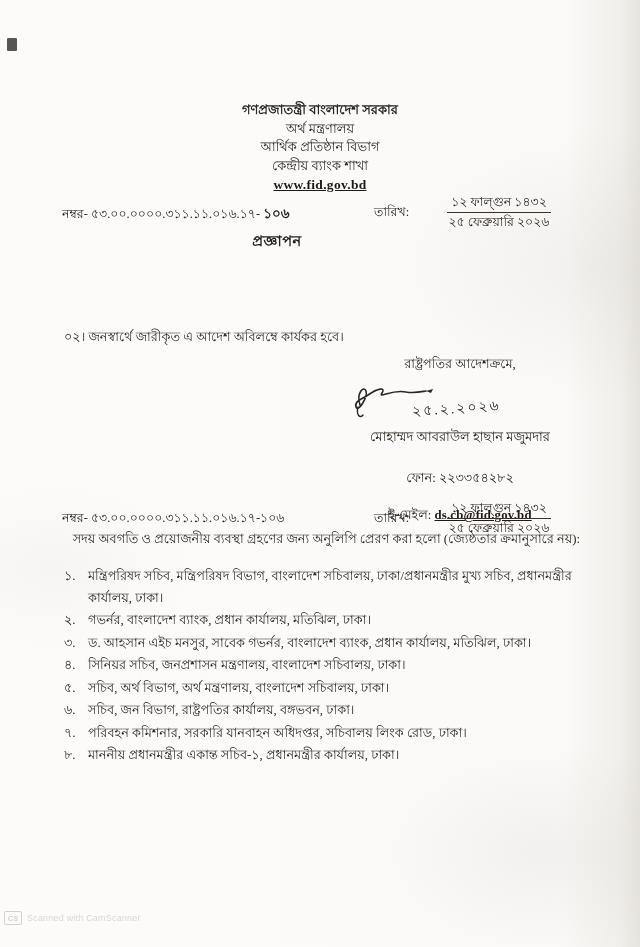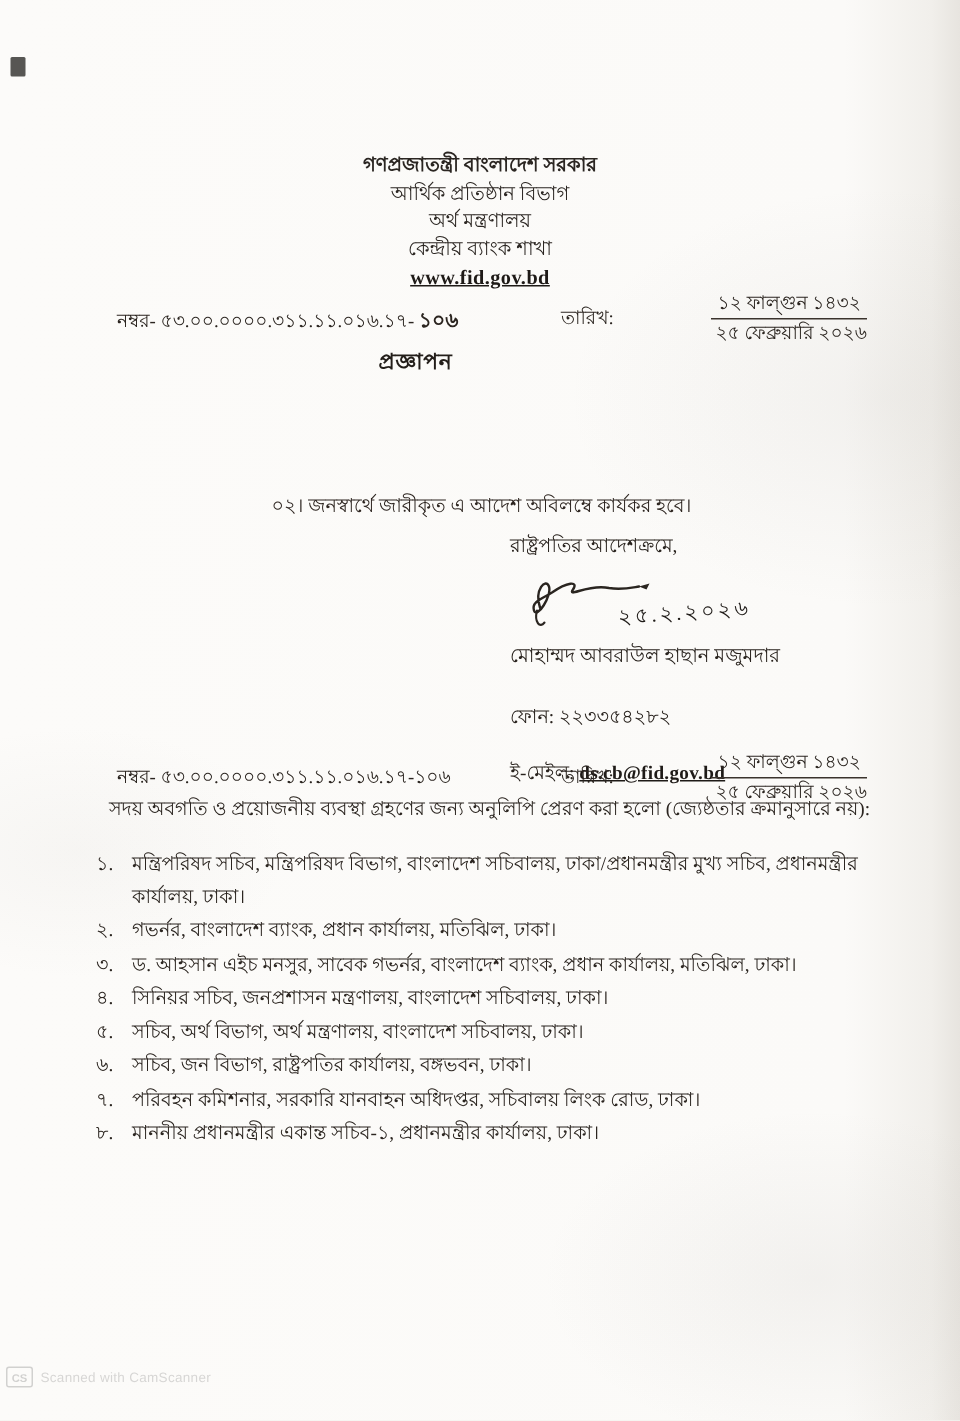--- a/index.html
+++ b/index.html
@@ -30,40 +30,40 @@
   }
   .letterhead .gov-line{font-weight:bold;text-align:center;}
   .website{
     display:inline-block;margin-top:1px;font-weight:bold;font-size:13.5px;
     text-decoration:underline;color:#1e1a17;letter-spacing:.3px;
   }
   
   .memo-row{position:absolute;left:62px;width:516px;font-size:12.5px;color:#2b2520;}
   .memo-row-1{top:197px;}
   .memo-row-2{top:503px;}
-  .memo-no{position:absolute;left:16px;top:6px;white-space:nowrap;}
+  .memo-no{position:absolute;left:0;top:6px;white-space:nowrap;}
   .memo-no .hand-num{font-weight:bold;font-size:13.5px;}
   .date-label{position:absolute;left:312px;top:6px;}
-  .date-stack{position:absolute;left:358px;top:-3px;width:158px;text-align:right;line-height:17px;}
+  .date-stack{position:absolute;left:358px;top:-3px;width:158px;text-align:center;line-height:17px;}
   .date-stack .top{border-bottom:1px solid #3a332d;padding:0 4px 1px 4px;display:inline-block;}
   .date-stack .bottom{display:block;padding-top:1px;}
   
   .doc-title{
     position:absolute;top:230px;left:0;width:554px;text-align:center;
     font-weight:bold;font-size:14.5px;letter-spacing:.5px;color:#231e1a;
   }
   
   .para{
     position:absolute;left:64px;width:514px;
     font-size:12.8px;line-height:21.5px;text-align:justify;color:#2d2520;
   }
   .para-1{top:256px;}
-  .para-2{top:327px;text-align:center;}
-  
-  .sig-block{position:absolute;left:340px;top:354px;width:240px;font-size:12.8px;color:#28221d;}
+  .para-2{top:327px;text-align:left;}
+  
+  .sig-block{position:absolute;left:340px;top:354px;width:240px;text-align:center;font-size:12.8px;color:#28221d;}
   .by-order{display:block;}
   .sig-art{position:relative;height:52px;}
   .sig-svg{position:absolute;left:8px;top:4px;}
   .hand-date{
     position:absolute;left:72px;top:22px;
     font-size:14px;color:#1f1b18;transform:rotate(-4deg);
     letter-spacing:2px;white-space:nowrap;
   }
   .sig-name{display:block;font-size:13px;margin-top:0;}
   .sig-desig{display:block;margin-top:4px;}
@@ -102,22 +102,22 @@
 </style>
 </head>
 <body>
 
 <div class="paper">
 
   <div class="scan-mark"></div>
 
   <div class="letterhead">
     <div class="gov-line">গণপ্রজাতন্ত্রী বাংলাদেশ সরকার</div>
+    <div>অর্থ মন্ত্রণালয়</div>
     <div>আর্থিক প্রতিষ্ঠান বিভাগ</div>
-    <div>অর্থ মন্ত্রণালয়</div>
     <div>কেন্দ্রীয় ব্যাংক শাখা</div>
     <div><span class="website">www.fid.gov.bd</span></div>
   </div>
 
   <div class="memo-row memo-row-1">
     <span class="memo-no">
       <span>নম্বর-</span>
       <span>৫৩.০০.০০০০.৩১১.১১.০১৬.১৭-</span>
       <span class="hand-num">১০৬</span>
     </span>

